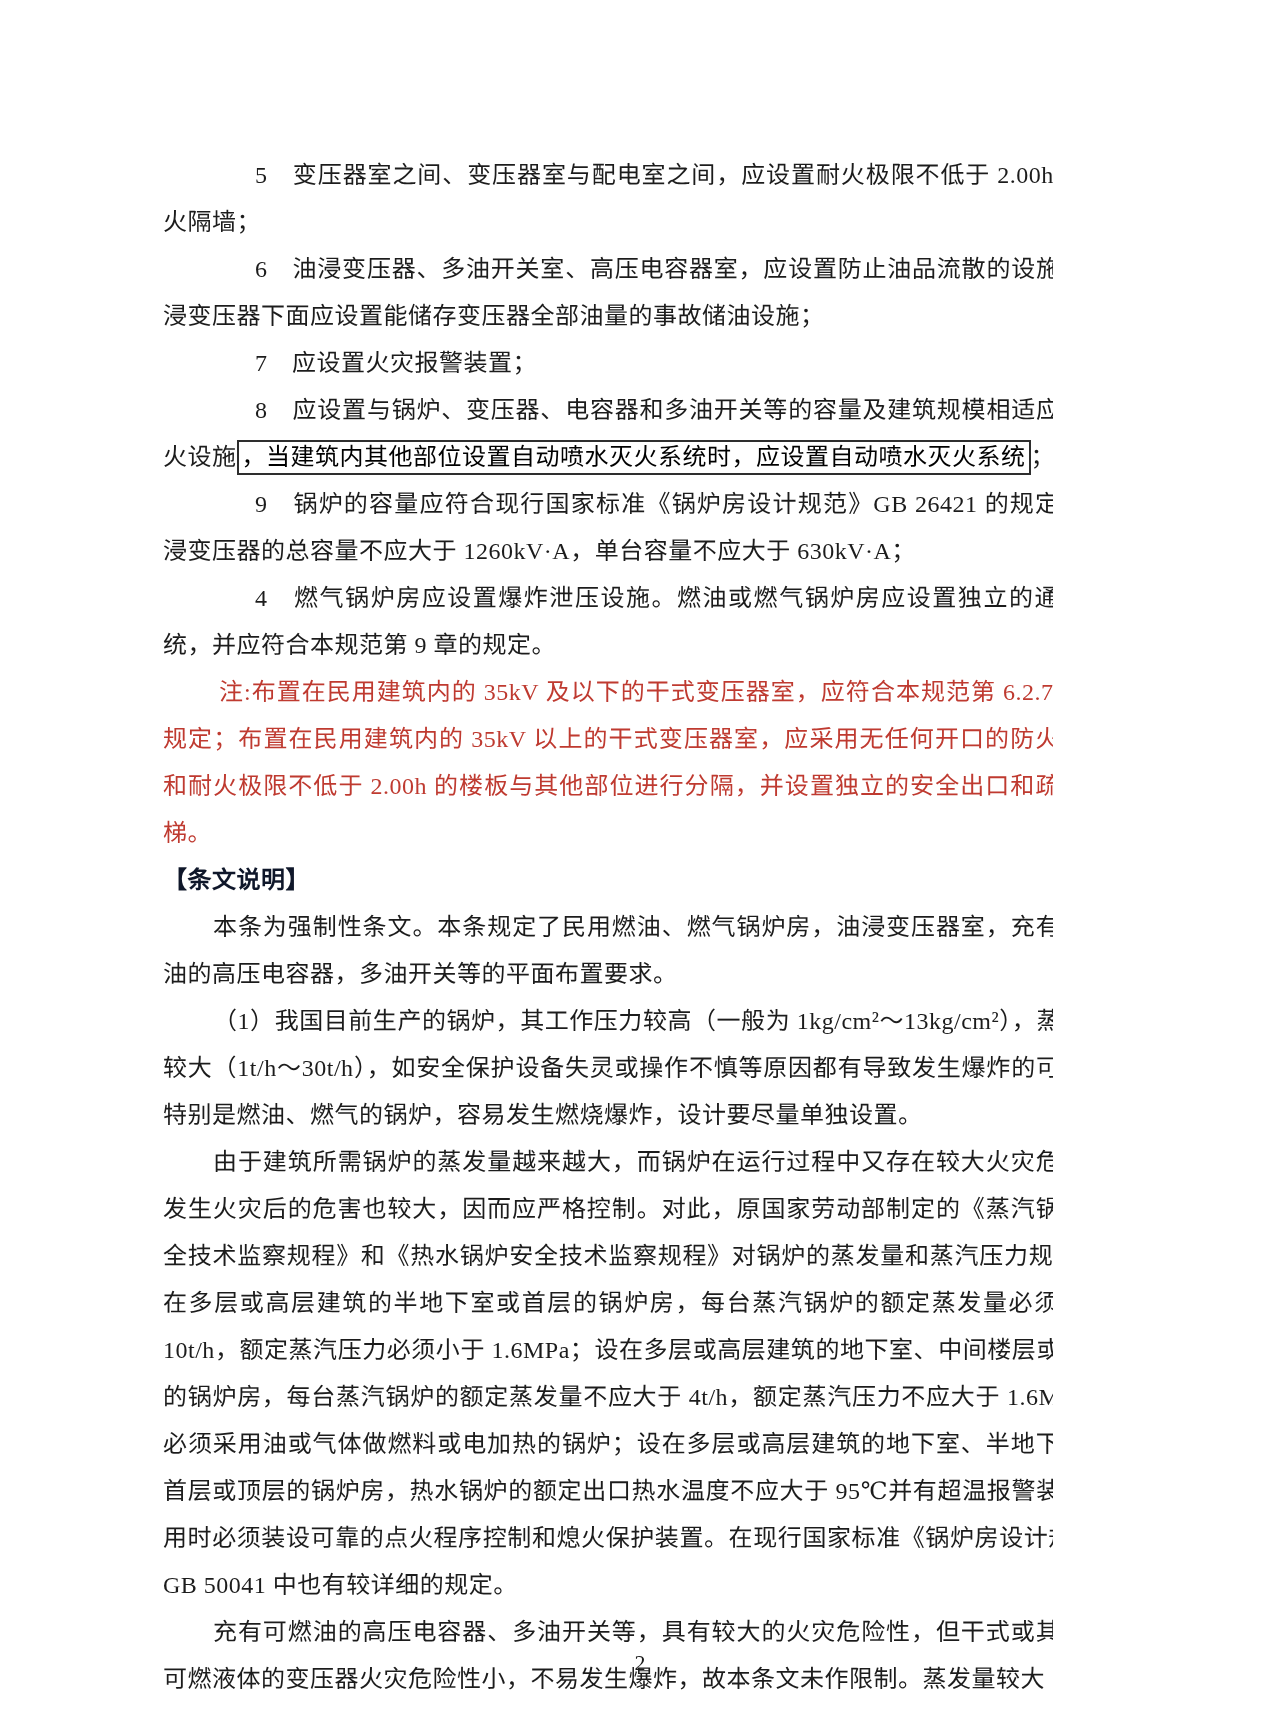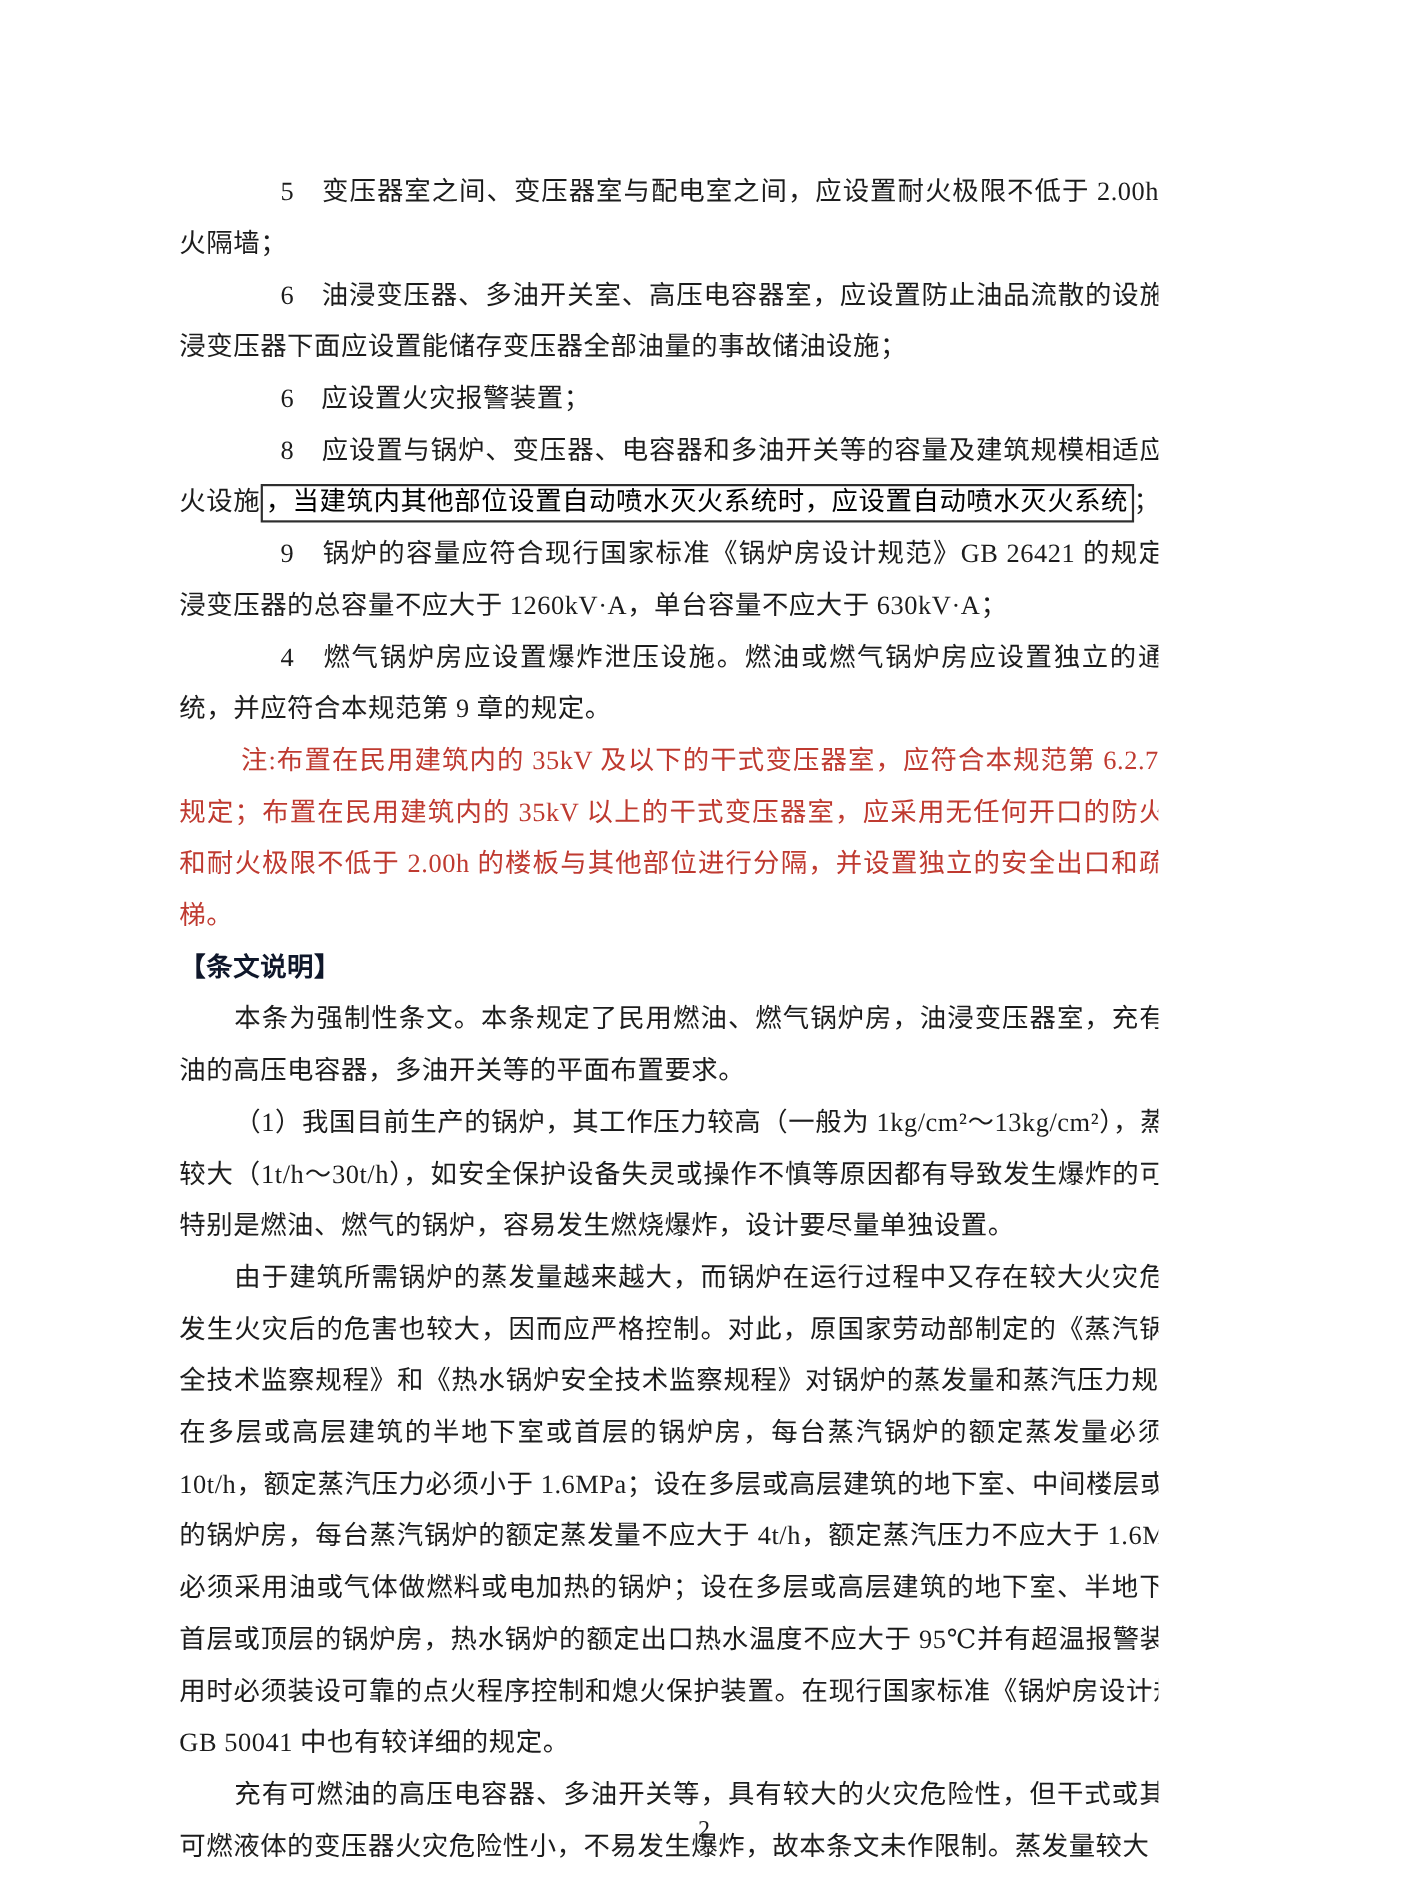--- a/index.html
+++ b/index.html
@@ -55,21 +55,21 @@
 </head>
 <body>
 
 <div class="page">
   <div class="content">
 
     <p class="item">5　变压器室之间、变压器室与配电室之间，应设置耐火极限不低于 2.00h 的防火隔墙；</p>
 
     <p class="item">6　油浸变压器、多油开关室、高压电容器室，应设置防止油品流散的设施。油浸变压器下面应设置能储存变压器全部油量的事故储油设施；</p>
 
-    <p class="item">6　应设置火灾报警装置；</p>
+    <p class="item">7　应设置火灾报警装置；</p>
 
     <p class="item"><span>8　应设置与锅炉、变压器、电容器和多油开关等的容量及建筑规模相适应的灭火设施</span><span class="boxed">，当建筑内其他部位设置自动喷水灭火系统时，应设置自动喷水灭火系统</span><span>；</span></p>
 
     <p class="item">9　锅炉的容量应符合现行国家标准《锅炉房设计规范》GB 26421 的规定。油浸变压器的总容量不应大于 1260kV·A，单台容量不应大于 630kV·A；</p>
 
     <p class="item">4　燃气锅炉房应设置爆炸泄压设施。燃油或燃气锅炉房应设置独立的通风系统，并应符合本规范第 9 章的规定。</p>
 
     <p class="note">注:布置在民用建筑内的 35kV 及以下的干式变压器室，应符合本规范第 6.2.7 条的规定；布置在民用建筑内的 35kV 以上的干式变压器室，应采用无任何开口的防火隔墙和耐火极限不低于 2.00h 的楼板与其他部位进行分隔，并设置独立的安全出口和疏散楼梯。</p>
 
     <p class="heading">【条文说明】</p>

